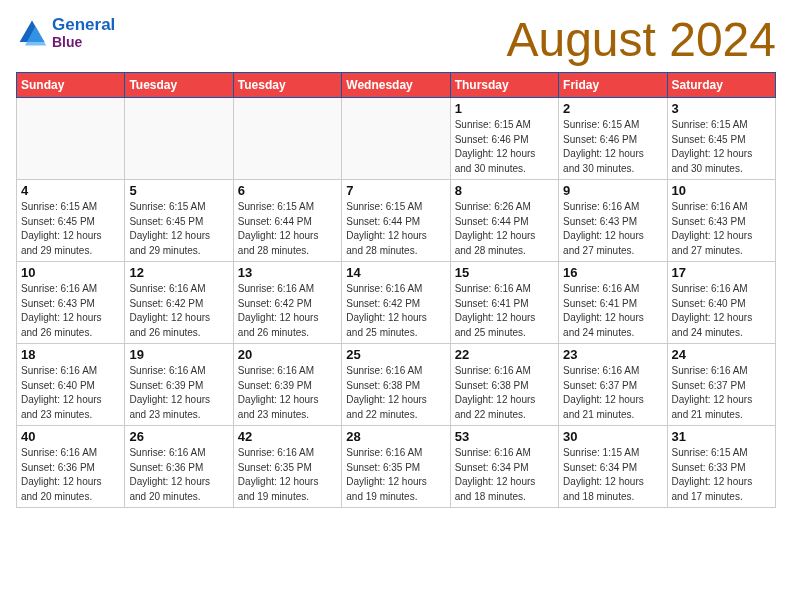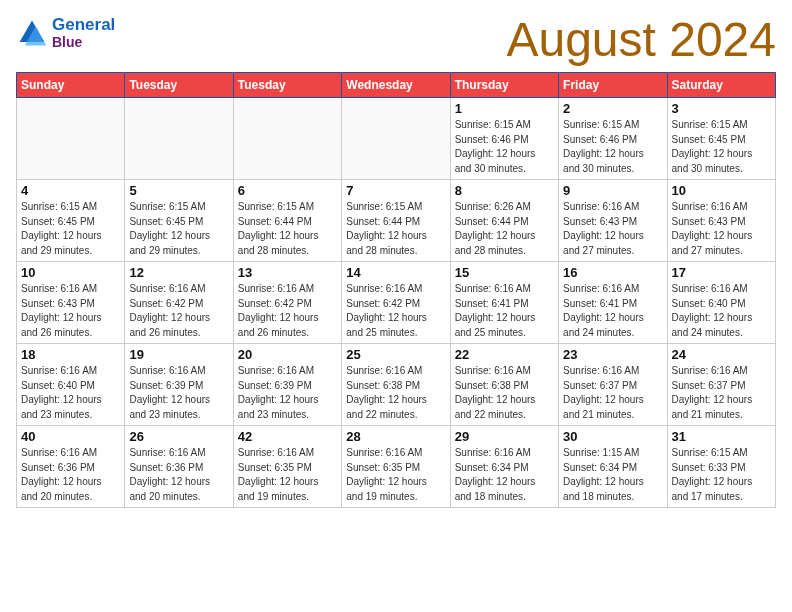--- a/index.html
+++ b/index.html
@@ -328,21 +328,21 @@
 and 19 minutes.</div>
           </td>
           <td>
             <span class="day-number">28</span>
             <div class="day-info">Sunrise: 6:16 AM
 Sunset: 6:35 PM
 Daylight: 12 hours
 and 19 minutes.</div>
           </td>
           <td>
-            <span class="day-number">29</span>
+            <span class="day-number">53</span>
             <div class="day-info">Sunrise: 6:16 AM
 Sunset: 6:34 PM
 Daylight: 12 hours
 and 18 minutes.</div>
           </td>
           <td>
             <span class="day-number">30</span>
             <div class="day-info">Sunrise: 1:15 AM
 Sunset: 6:34 PM
 Daylight: 12 hours

